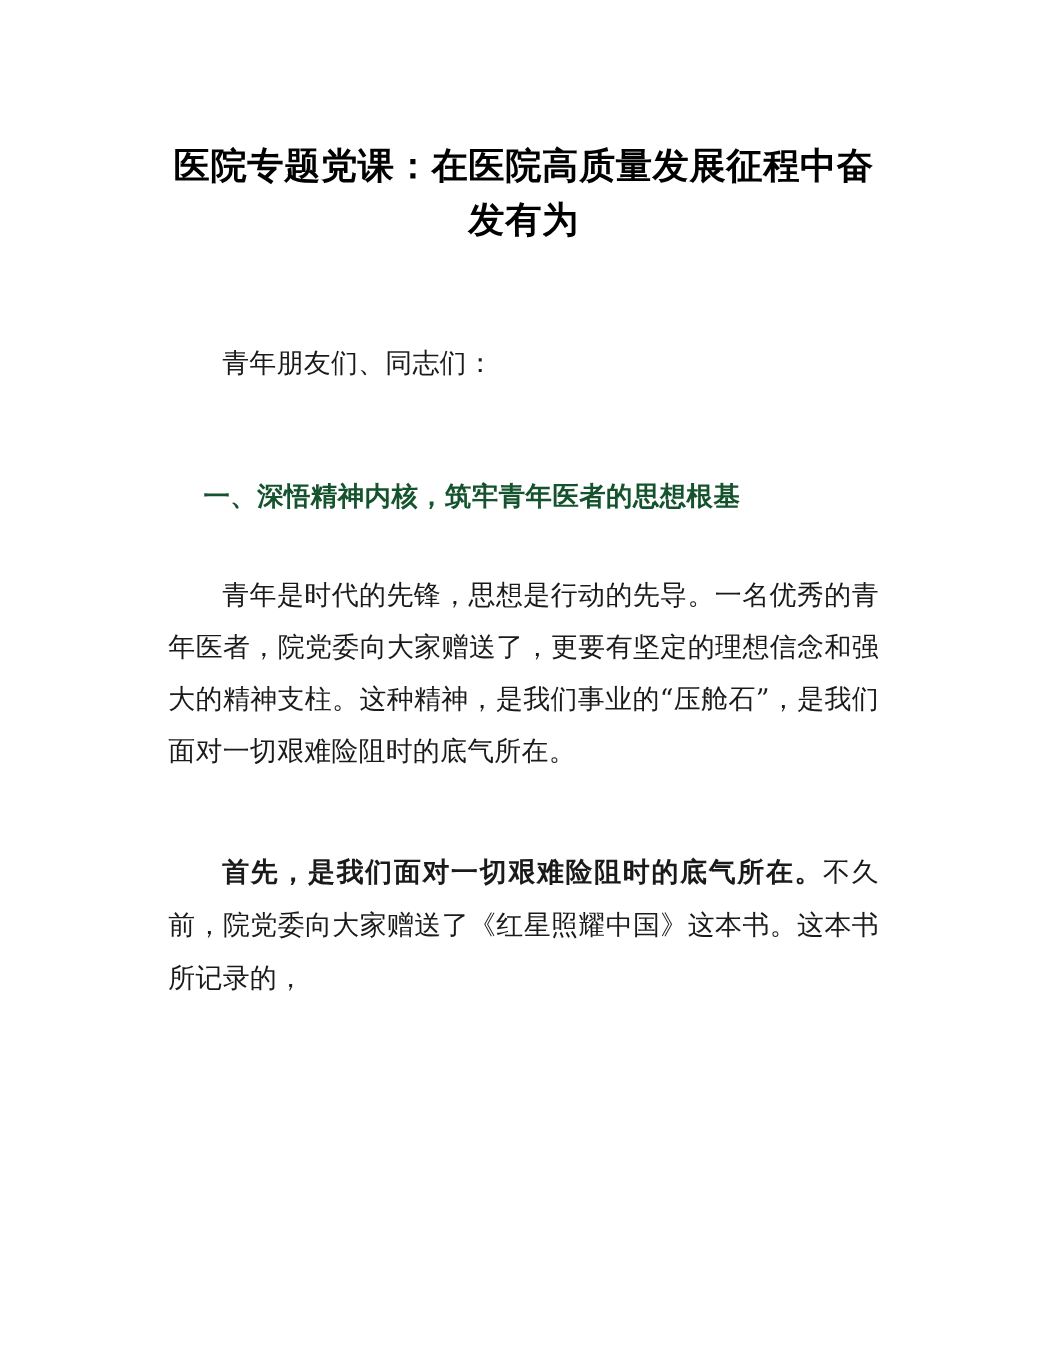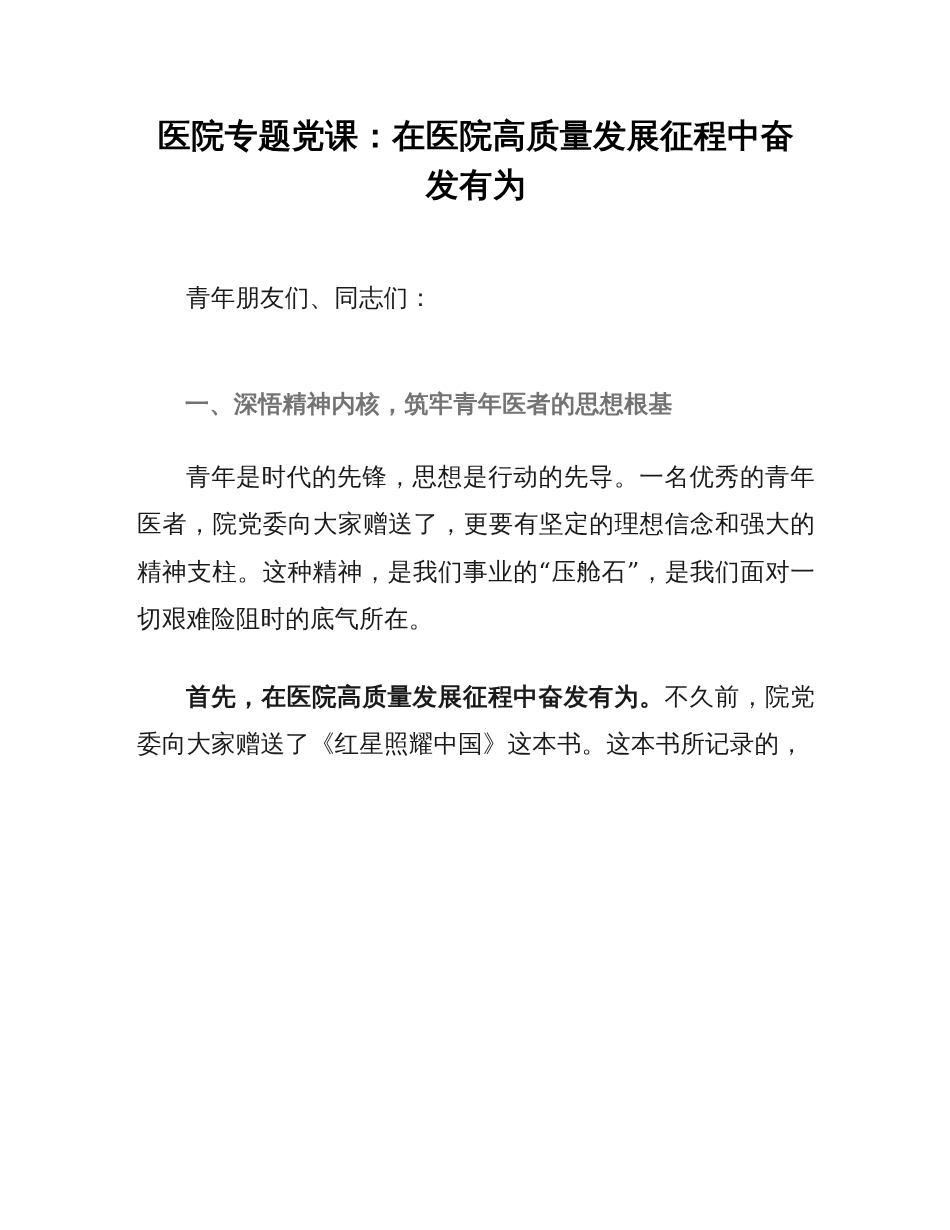--- a/index.html
+++ b/index.html
@@ -20,40 +20,40 @@
     position: relative;
     width: 950px;
     height: 1230px;
     background: #ffffff;
     box-sizing: border-box;
   }
 
   .doc-body {
     position: absolute;
     left: 137px;
-    top: 0;
+    top: 16px;
     width: 678px;
   }
 
   
   .doc-title {
     margin: 0;
     padding-top: 112px;
     text-align: center;
     font-family: "Liberation Serif", "DejaVu Serif", serif;
     font-weight: bold;
     font-size: 33px;
     line-height: 49px;
     letter-spacing: 0.5px;
     color: #000000;
   }
 
   
   .para {
-    margin: 0;
+    margin: 16px;
     font-family: "DejaVu Serif", "Liberation Serif", serif;
     font-size: 24.5px;
     line-height: 47.5px;
     text-align: justify;
     text-justify: inter-ideograph;
     text-indent: 2em;
     color: #1a1a1a;
     letter-spacing: 0.2px;
   }
 
@@ -67,21 +67,21 @@
 
   
   .section-heading {
     margin: 0;
     font-family: "Liberation Sans", "DejaVu Sans", sans-serif;
     font-weight: bold;
     font-size: 24px;
     line-height: 44px;
     text-indent: 2em;
     letter-spacing: 0.4px;
-    color: #737373;
+    color: #14532d;
   }
 
   
   .lead-bold {
     font-family: "Liberation Sans", "DejaVu Sans", sans-serif;
     font-weight: bold;
     letter-spacing: 0.2px;
   }
 
   .normal-run {
@@ -111,17 +111,17 @@
 
     <h2 class="section-heading">一、深悟精神内核，筑牢青年医者的思想根基</h2>
 
     <div class="spacer-heading-after"></div>
 
     <p class="para">青年是时代的先锋，思想是行动的先导。一名优秀的青年医者，院党委向大家赠送了，更要有坚定的理想信念和强大的精神支柱。这种精神，是我们事业的“压舱石”，是我们面对一切艰难险阻时的底气所在。</p>
 
     <div class="spacer-para-gap"></div>
 
     <p class="para">
-      <span class="lead-bold">首先，在医院高质量发展征程中奋发有为。</span><span class="normal-run">不久前，院党委向大家赠送了《红星照耀中国》这本书。这本书所记录的，</span>
+      <span class="lead-bold">首先，是我们面对一切艰难险阻时的底气所在。</span><span class="normal-run">不久前，院党委向大家赠送了《红星照耀中国》这本书。这本书所记录的，</span>
     </p>
 
   </div>
 </div>
 
 </body></html>

